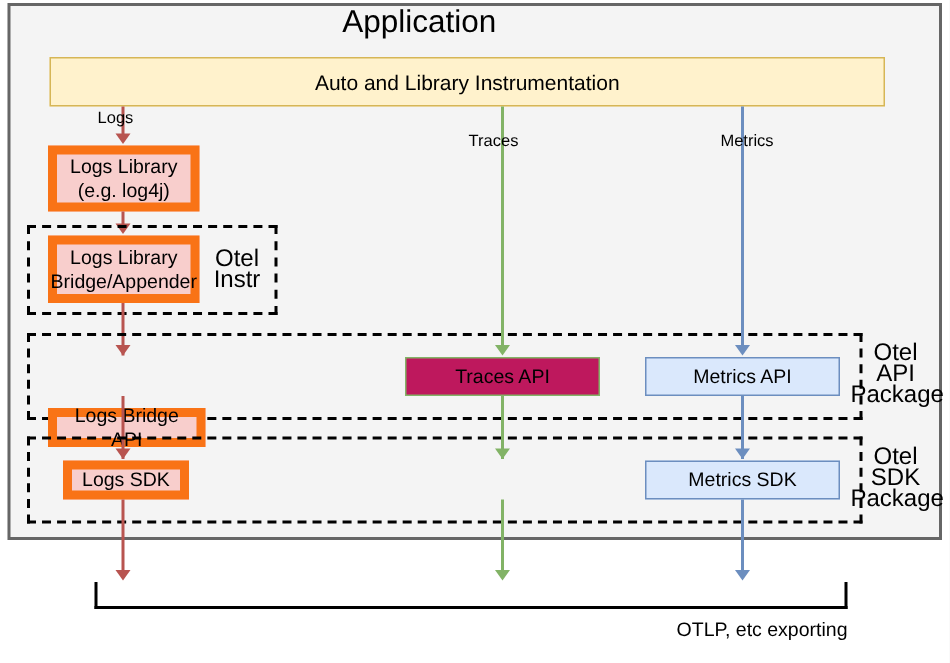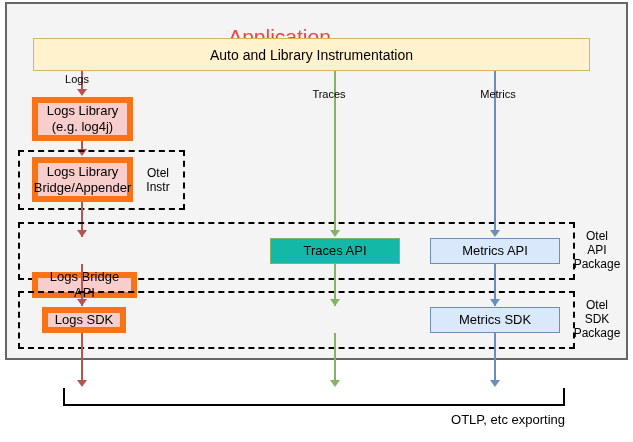--- a/index.html
+++ b/index.html
@@ -13,44 +13,44 @@
   #stage{position:absolute;left:0;top:0;width:633px;height:442px;}
   .abs{position:absolute;box-sizing:border-box;}
 
   
   .app-box{
     left:5px;top:2px;width:623px;height:358px;
     background:#f4f4f4;
     border:2px solid #666666;
   }
   .app-title{
-    left:5px;top:22px;width:549px;
+    left:5px;top:0;width:549px;
     text-align:center;
-    font-size:21px;color:#ef4444;
+    font-size:21px;color:#000000;
     line-height:30px;
   }
 
   
   .instr-bar{
     left:33px;top:38px;width:557px;height:33px;
     background:#fff2cc;
     border:1px solid #d6b656;
     display:flex;align-items:center;justify-content:center;
     font-size:14px;color:#000;
   }
 
   
   .node{
     display:flex;align-items:center;justify-content:center;
     text-align:center;
     font-size:13px;color:#000;
     line-height:16px;
   }
   .red{background:#f8cecc;border:6px solid #f97316;}
-  .green{background:#14b8a6;border:1px solid #82b366;}
+  .green{background:#be185d;border:1px solid #82b366;}
   .blue{background:#dae8fc;border:1px solid #6c8ebf;}
 
   .logs-lib{left:32px;top:97px;width:101px;height:44px;}
   .logs-bridge-appender{left:32px;top:157px;width:101px;height:45px;}
   .logs-bridge-api{left:32px;top:238px;width:105px;height:26px;margin-top:34px;}
   .traces-api{left:270px;top:238px;width:130px;height:26px;}
   .metrics-api{left:430px;top:238px;width:130px;height:26px;}
   .logs-sdk{left:42px;top:307px;width:84px;height:26px;}
   .traces-sdk{left:270px;top:307px;width:130px;height:26px;}
   .metrics-sdk{left:430px;top:307px;width:130px;height:26px;}
@@ -58,21 +58,21 @@
   
   .dashed{
     border:2px dashed #000000;
     background:transparent;
   }
   .grp-instr{left:18px;top:150px;width:167px;height:60px;}
   .grp-api{left:18px;top:222px;width:557px;height:58px;}
   .grp-sdk{left:18px;top:291px;width:557px;height:58px;}
 
   .grp-label{
-    text-align:center;font-size:12px;color:#000;line-height:14px;
+    text-align:center;font-size:16px;color:#000;line-height:14px;
   }
   .grp-instr-label{left:135px;top:166px;width:46px;}
   .grp-api-label{left:567px;top:229px;width:60px;}
   .grp-sdk-label{left:567px;top:298px;width:60px;}
 
   
   .edge-label{font-size:11px;color:#000;line-height:13px;text-align:center;}
   .lbl-logs{left:56px;top:73px;width:42px;}
   .lbl-traces{left:306px;top:88px;width:46px;}
   .lbl-metrics{left:473px;top:88px;width:50px;}

